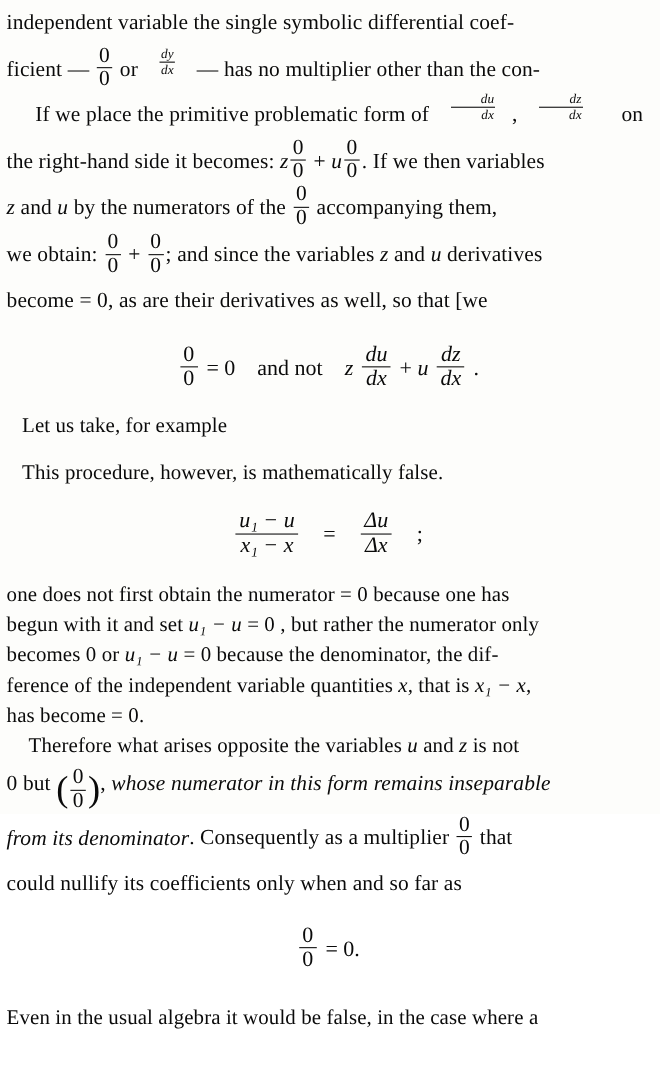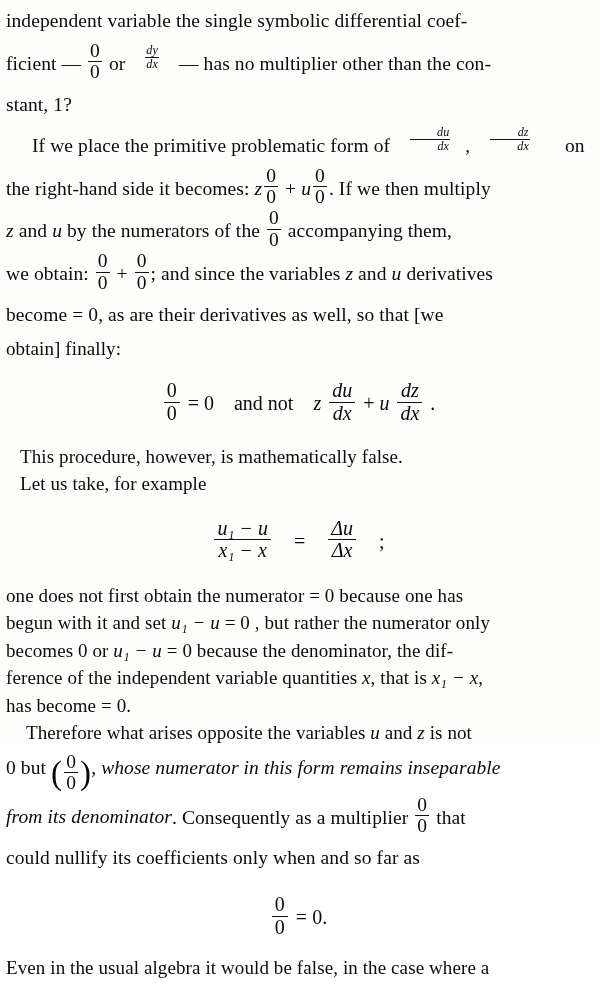--- a/index.html
+++ b/index.html
@@ -132,23 +132,20 @@
         <span class="den">0</span>
       </span>
       <span>or</span>
       <span class="sfrac">
         <span class="num">dy</span>
         <span class="den">dx</span>
       </span>
       <span>— has no multiplier other than the con-</span>
     </p>
 
-    <p>
-      <span>stant, 1?</span>
-    </p>
 
     <p class="indent">
       <span>If we place the primitive problematic form of</span>
       <span class="sfrac">
         <span class="num">du</span>
         <span class="den">dx</span>
       </span><span>,</span>
       <span class="sfrac">
         <span class="num">dz</span>
         <span class="den">dx</span>
@@ -160,21 +157,21 @@
     <p>
       <span>the right-hand side it becomes:</span>
       <span class="it">z</span><span class="frac">
         <span class="num">0</span>
         <span class="den">0</span>
       </span>
       <span>+</span>
       <span class="it">u</span><span class="frac">
         <span class="num">0</span>
         <span class="den">0</span>
-      </span><span>. If we then multiply</span>
+      </span><span>. If we then variables</span>
     </p>
 
     <p>
       <span class="it">z</span>
       <span>and</span>
       <span class="it">u</span>
       <span>by the numerators of the</span>
       <span class="frac">
         <span class="num">0</span>
         <span class="den">0</span>
@@ -196,23 +193,20 @@
       <span class="it">z</span>
       <span>and</span>
       <span class="it">u</span>
       <span>derivatives</span>
     </p>
 
     <p>
       <span>become  = 0,    as are their derivatives as well, so that [we</span>
     </p>
 
-    <p class="tight">
-      <span>obtain] finally:</span>
-    </p>
 
     <div class="eq-block" style="margin-top:18px; margin-bottom:18px;">
       <span class="eq-line">
         <span class="mfrac">
           <span class="num">0</span>
           <span class="den">0</span>
         </span>
         <span>= 0</span>
         <span class="gap-sm"></span>
         <span>and not</span>
@@ -225,26 +219,26 @@
         <span>+</span>
         <span class="it">u</span>
         <span class="mfrac it">
           <span class="num">dz</span>
           <span class="den">dx</span>
         </span>
         <span>.</span>
       </span>
     </div>
 
+    <p class="tight" style="text-indent:14px;">
+      <span>Let us take, for example</span>
+    </p>
+
     <p class="tight" style="text-indent:14px; margin-top:14px;">
       <span>This procedure, however, is mathematically false.</span>
-    </p>
-
-    <p class="tight" style="text-indent:14px;">
-      <span>Let us take, for example</span>
     </p>
 
     <div class="eq-block" style="margin-top:20px; margin-bottom:20px;">
       <span class="eq-line">
         <span class="mfrac it">
           <span class="num">u₁ − u</span>
           <span class="den">x₁ − x</span>
         </span>
         <span class="gap-sm"></span>
         <span>=</span>
@@ -310,18 +304,18 @@
     <div class="eq-block" style="margin-top:16px; margin-bottom:16px;">
       <span class="eq-line">
         <span class="mfrac">
           <span class="num">0</span>
           <span class="den">0</span>
         </span>
         <span>= 0.</span>
       </span>
     </div>
 
-    <p class="tight" style="margin-top:16px;">
+    <p class="tight" style="margin-top:28px;">
       <span>Even in the usual algebra it would be false, in the case where a</span>
     </p>
 
   </div>
 </div>
 
 </body></html>

